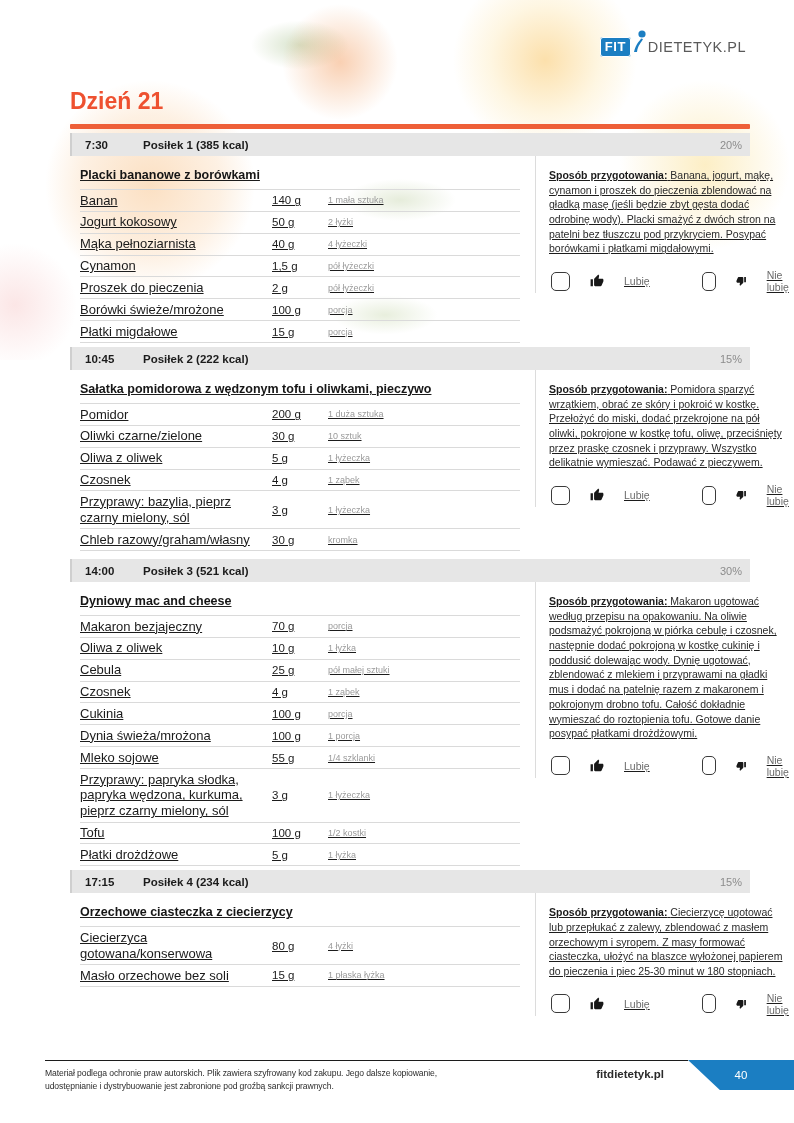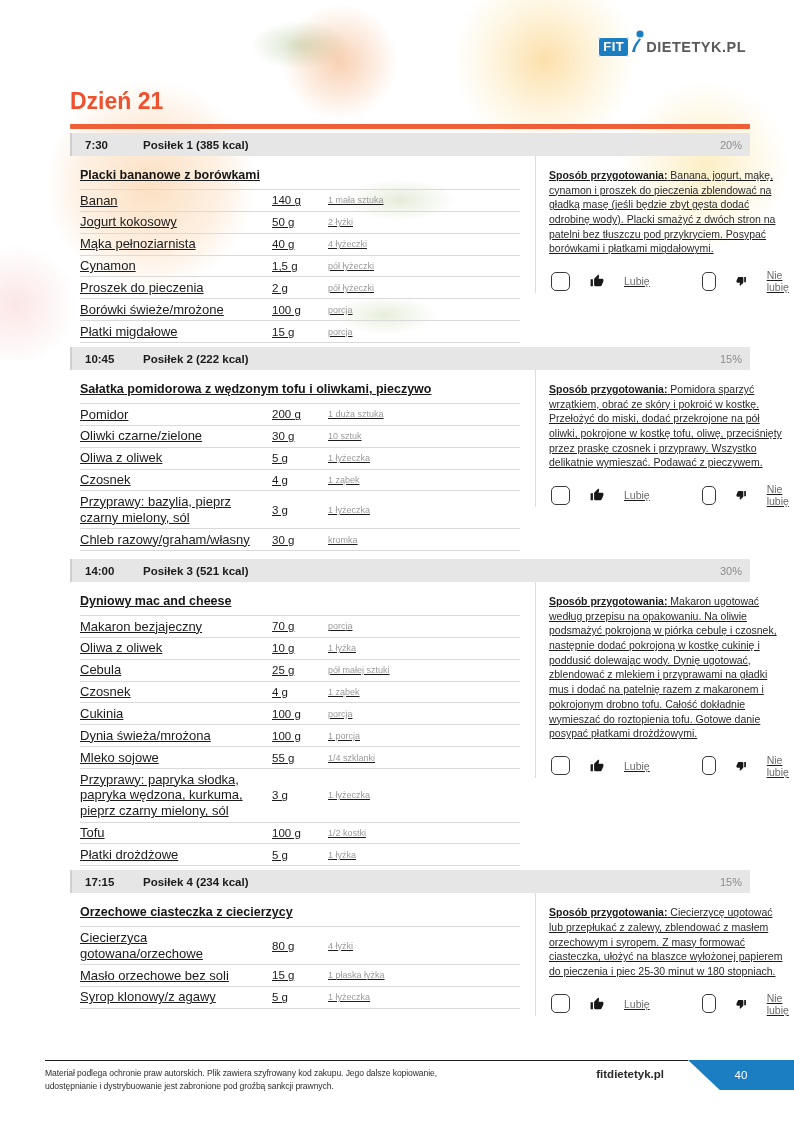--- a/index.html
+++ b/index.html
@@ -32,21 +32,21 @@
   .top-logo {
     position: absolute; top: 37px; right: 48px;
     display: flex; align-items: center; gap: 2px;
   }
   .logo-fit {
     background: #1b7ec2; color: #fff; font-weight: bold; font-size: 13px;
     padding: 2px 5px 3px; border-radius: 3px; letter-spacing: 0.5px;
     box-shadow: 0 0 0 1px #fff inset;
   }
   .logo-person { margin: -12px -2px 0 -1px; }
-  .logo-rest { color: #5a5a5a; font-weight: bold; font-size: 14.5px; letter-spacing: 0.5px; }
+  .logo-rest { color: #5a5a5a; font-weight: normal; font-size: 14.5px; letter-spacing: 0.5px; }
 
   .page-title {
     padding-top: 88px;
     color: #ee5130; font-size: 23px; font-weight: bold;
   }
   .orange-rule {
     margin-top: 9px; height: 5px; background: #ee5f38; border-radius: 1px;
   }
 
   
@@ -355,33 +355,28 @@
       <span class="meal-time">17:15</span>
       <span class="meal-title">Posiłek 4 (234 kcal)</span>
       <span class="meal-percent">15%</span>
     </div>
     <div class="meal-body">
       <div class="col-left">
         <h2 class="dish-title">Orzechowe ciasteczka z ciecierzycy</h2>
         <table class="ing">
           <tbody>
               <tr>
-                <td class="ing-name">Ciecierzyca gotowana/orzechowe</td>
+                <td class="ing-name">Ciecierzyca gotowana/konserwowa</td>
                 <td class="ing-amount">80 g</td>
                 <td class="ing-measure">4 łyżki</td>
               </tr>
           <tr>
                 <td class="ing-name">Masło orzechowe bez soli</td>
                 <td class="ing-amount">15 g</td>
                 <td class="ing-measure">1 płaska łyżka</td>
-              </tr>
-          <tr>
-                <td class="ing-name">Syrop klonowy/z agawy</td>
-                <td class="ing-amount">5 g</td>
-                <td class="ing-measure">1 łyżeczka</td>
               </tr>
         </tbody>
           </table>
       </div>
       <div class="col-right">
         <p class="prep"><b>Sposób przygotowania:</b> <span>Ciecierzycę ugotować lub przepłukać z zalewy, zblendować z masłem orzechowym i syropem. Z masy formować ciasteczka, ułożyć na blaszce wyłożonej papierem do pieczenia i piec 25-30 minut w 180 stopniach.</span></p>
         <div class="vote-row">
           <span class="vote">
             <span class="vote-box"></span>
             <svg class="thumb" viewBox="0 0 24 24">

